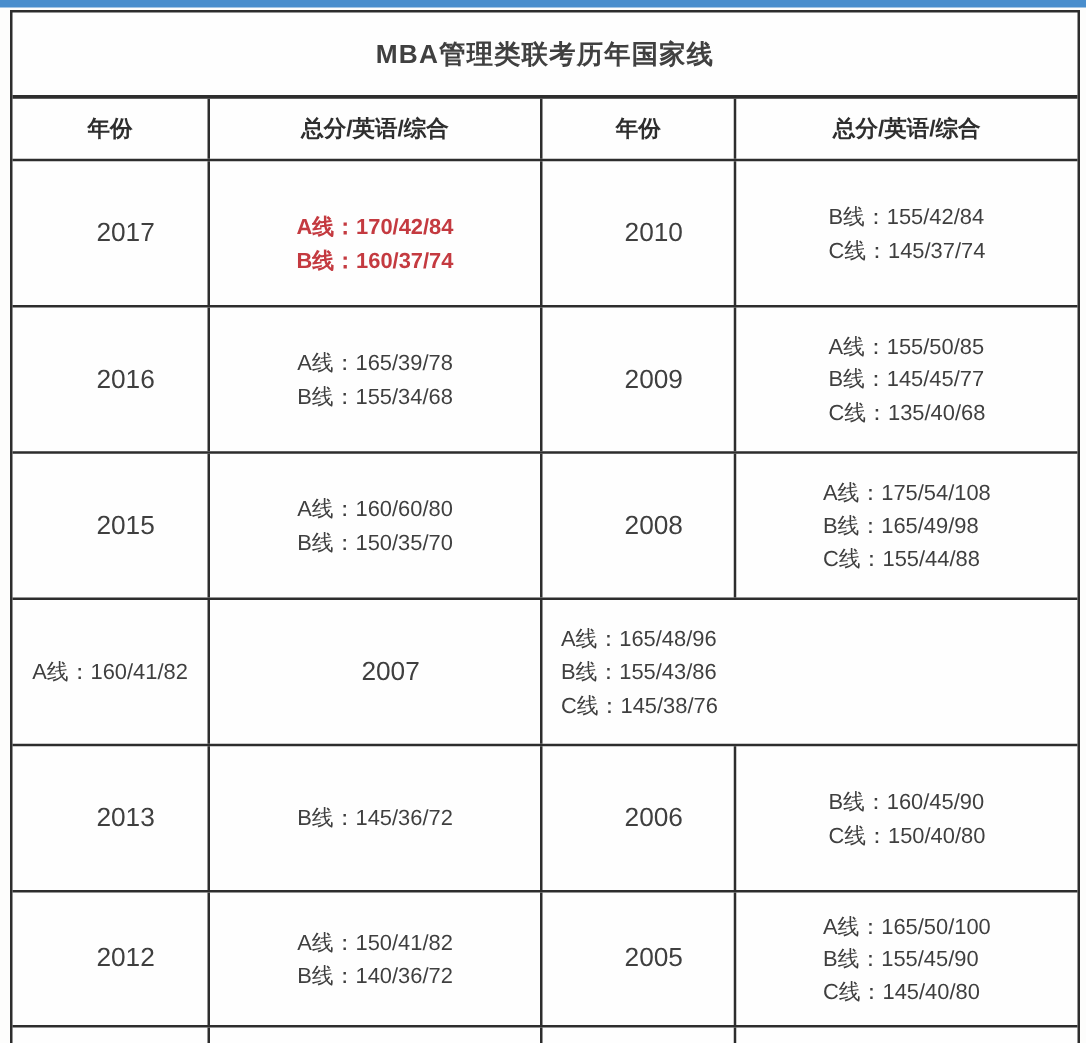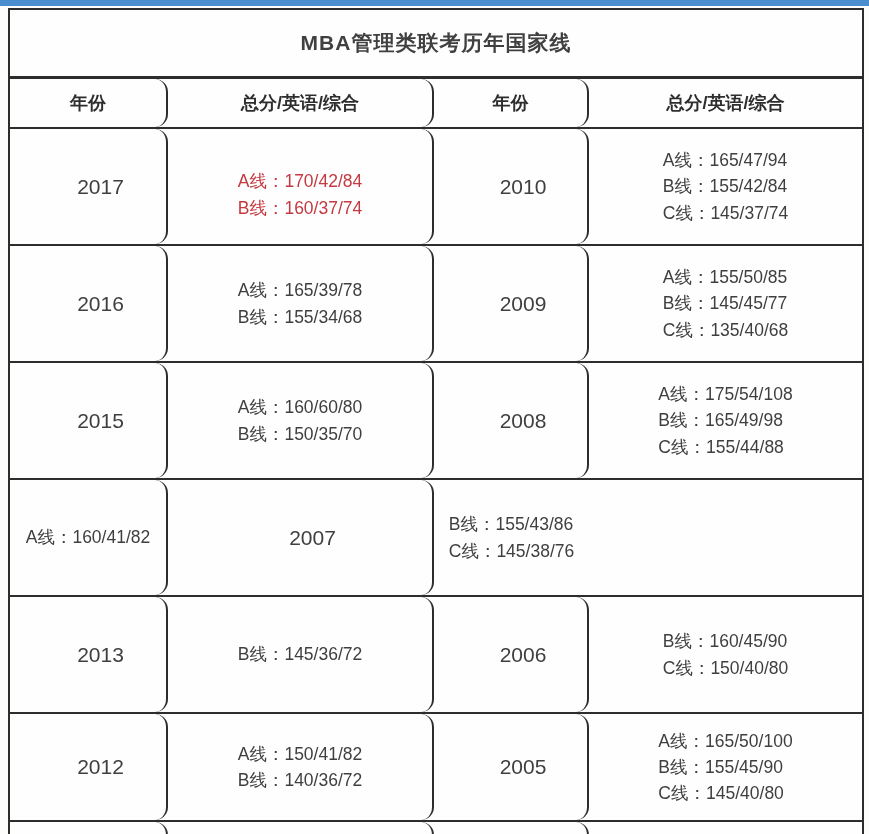--- a/index.html
+++ b/index.html
@@ -38,21 +38,20 @@
   }
   .grid {
     display: grid;
     grid-template-columns: 158px 266px 155px 1fr;
   }
   .grid > .cell {
     border-right: 2px solid #2d2d2d;
     display: flex;
     align-items: center;
     justify-content: center;
-    border-radius: 13px;
   }
   .grid > .cell:last-child { border-right: none; }
   .header-row { border-bottom: 2px solid #2d2d2d; }
   .header-row > .cell {
     height: 48px;
     font-size: 18px;
     font-weight: bold;
     color: #2e2e2e;
   }
   .data-row { border-bottom: 2px solid #2d2d2d; }
@@ -65,21 +64,21 @@
     margin-left: 25px;
   }
   .scores {
     text-align: left;
     font-size: 17.5px;
     line-height: 1.5;
     color: #3f3f3f;
   }
   .scores.red {
     color: #c43a40;
-    font-weight: normal;
+    font-weight: bold;
     margin-top: 16px;
   }
 </style>
 </head>
 <body>
 
 <div class="topbar"></div>
 
 <div class="table-wrap">
 
@@ -96,21 +95,20 @@
     <div class="cell year">2017</div>
     <div class="cell">
       <div class="scores red">
         <div>A线：170/42/84</div>
         <div>B线：160/37/74</div>
       </div>
     </div>
     <div class="cell year">2010</div>
     <div class="cell">
       <div class="scores">
-        <div>A线：165/47/94</div>
         <div>B线：155/42/84</div>
         <div>C线：145/37/74</div>
       </div>
     </div>
   </div>
 
   <div class="grid data-row">
     <div class="cell year">2016</div>
     <div class="cell">
       <div class="scores">
@@ -148,20 +146,21 @@
 
   <div class="grid data-row">
     <div class="cell">
       <div class="scores">
         <div>A线：160/41/82</div>
       </div>
     </div>
     <div class="cell year">2007</div>
     <div class="cell">
       <div class="scores">
+        <div>A线：165/48/96</div>
         <div>B线：155/43/86</div>
         <div>C线：145/38/76</div>
       </div>
     </div>
   </div>
 
   <div class="grid data-row">
     <div class="cell year">2013</div>
     <div class="cell">
       <div class="scores">

